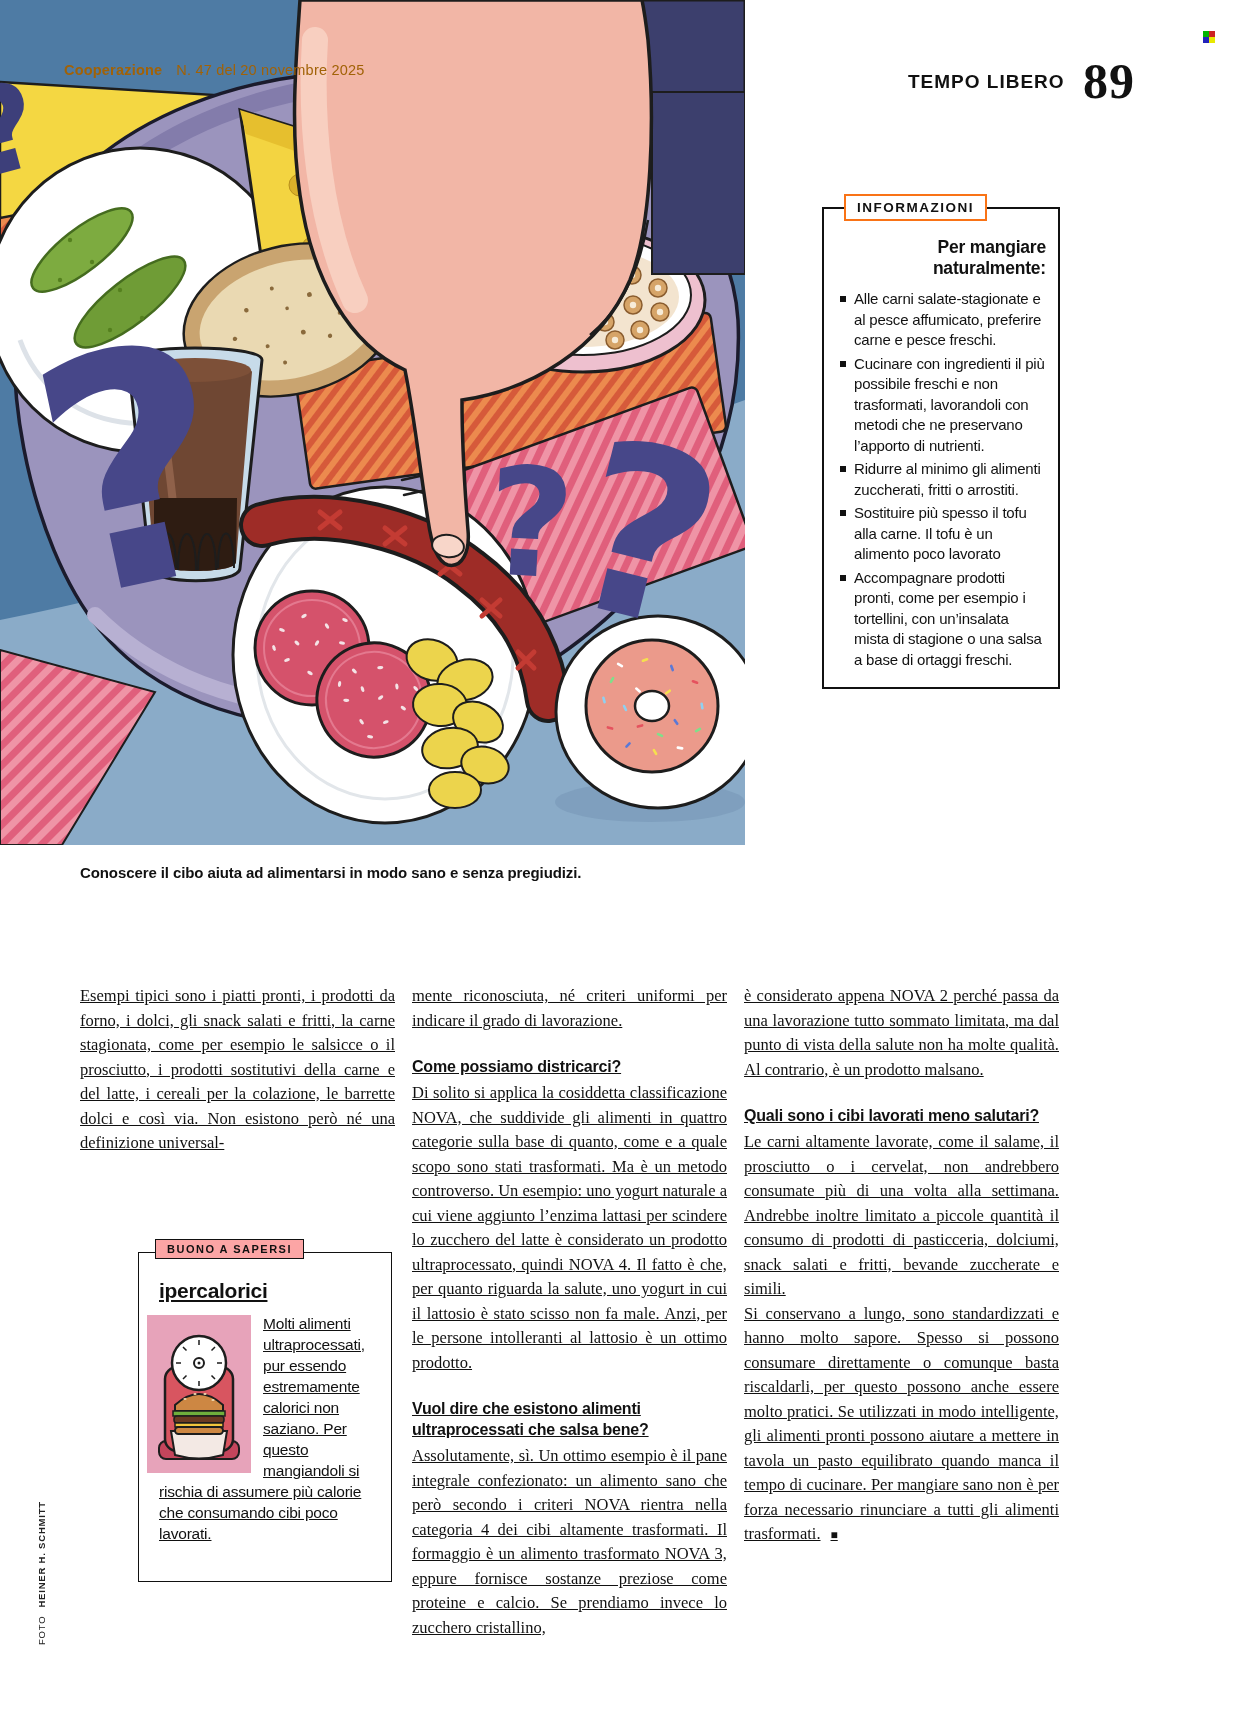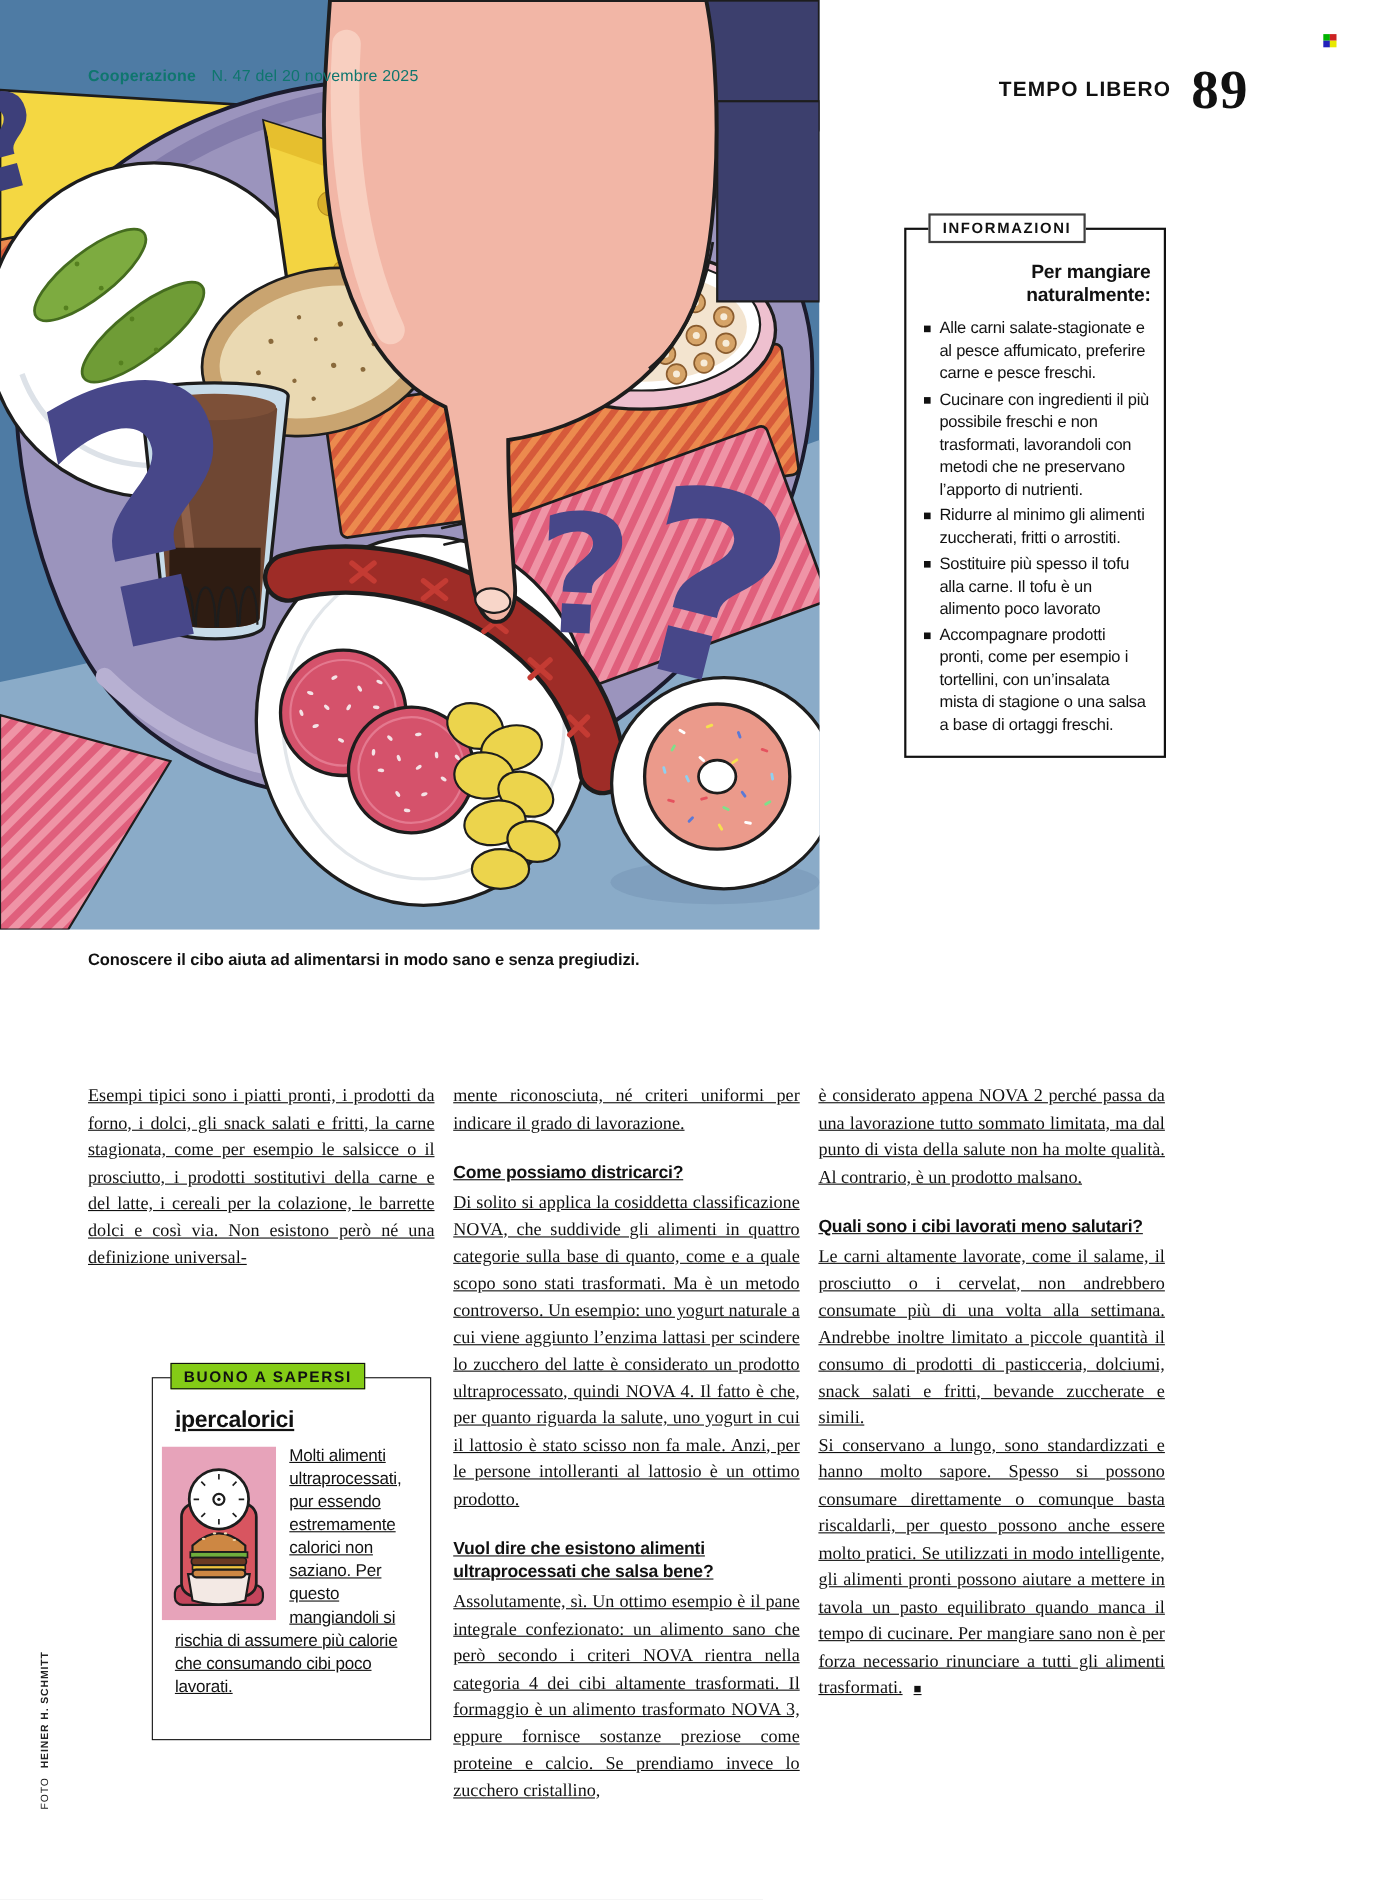--- a/index.html
+++ b/index.html
@@ -1,52 +1,52 @@
 <!DOCTYPE html>
 <html lang="it"><head>
 <meta charset="utf-8">
 <style>
   html,body{margin:0;padding:0;background:#e9e9e9;}
   .page{position:relative;width:1250px;height:1727px;background:#ffffff;margin:0 auto;
         font-family:"Liberation Sans",sans-serif;color:#111;overflow:hidden;}
   
   .illustration{position:absolute;left:0;top:0;width:745px;height:845px;overflow:hidden;}
-  .masthead{position:absolute;left:80px;top:62px;color:#0f766e;font-size:14.5px;letter-spacing:.2px;white-space:nowrap;}
+  .masthead{position:absolute;left:64px;top:62px;color:#a16207;font-size:14.5px;letter-spacing:.2px;white-space:nowrap;}
   .masthead .mag{font-weight:bold;}
   .masthead .issue{margin-left:14px;font-weight:normal;}
   
   .section-label{position:absolute;left:908px;top:71px;font-size:19px;font-weight:bold;letter-spacing:1px;white-space:nowrap;}
   .page-number{position:absolute;left:1083px;top:56px;font-family:Liberation Serif, serif;
                font-weight:bold;font-size:50px;line-height:1;letter-spacing:1px;}
   .regmark{position:absolute;left:1203px;top:31px;width:12px;height:12px;display:grid;grid-template-columns:6px 6px;}
   .regmark div{width:6px;height:6px;}
   
   .info-box{position:absolute;left:822px;top:207px;width:238px;min-height:440px;border:2px solid #111;box-sizing:border-box;
             padding:26px 12px 14px 15px;}
-  .info-label{position:absolute;top:-15px;left:20px;background:#fff;border:2px solid #404040;
+  .info-label{position:absolute;top:-15px;left:20px;background:#fff;border:2px solid #f97316;
               padding:4px 11px;font-size:13.5px;font-weight:bold;letter-spacing:1.5px;white-space:nowrap;}
   .info-title{font-size:17.5px;font-weight:bold;margin:2px 0 10px;letter-spacing:-.2px;text-align:right;}
   .info-list{list-style:none;margin:0;padding:0;font-size:15px;line-height:20.5px;letter-spacing:-.2px;}
   .info-list li{position:relative;padding-left:15px;margin-bottom:3px;}
   .info-list li::before{content:"";position:absolute;left:1px;top:7px;width:6px;height:6px;background:#111;}
   
   .caption{position:absolute;left:80px;top:849px;width:680px;font-size:15px;font-weight:bold;letter-spacing:-.1px;}
   
   .article{position:absolute;left:80px;top:984px;width:980px;display:flex;gap:17px;text-decoration:underline;}
   .col{width:315px;}
   .body{font-family:"Liberation Serif",serif;font-size:16.5px;line-height:24.5px;text-align:justify;
         margin:0;hyphens:auto;-webkit-hyphens:auto;}
   .q-heading{font-family:"Liberation Sans",sans-serif;font-size:16px;line-height:21px;font-weight:bold;
              letter-spacing:-.2px;margin:23px 0 4px;}
   .endmark{font-size:12px;margin-left:10px;letter-spacing:0;}
   
   .know-box{position:relative;margin:96px 0 0 58px;width:254px;border:1.5px solid #111;box-sizing:border-box;
             padding:26px 12px 12px 20px;min-height:330px;}
-  .know-label{position:absolute;top:-14px;left:16px;background:#84cc16;border:1.5px solid #111;
-              padding:3px 11px;font-size:14px;font-weight:bold;letter-spacing:1.5px;white-space:nowrap;}
+  .know-label{position:absolute;top:-14px;left:16px;background:#fca5a5;border:1.5px solid #111;
+              padding:3px 11px;font-size:11px;font-weight:bold;letter-spacing:1.5px;white-space:nowrap;}
   .know-title{font-size:21px;font-weight:bold;margin:0 0 10px;letter-spacing:-.3px;}
   .know-figure{float:left;width:104px;height:158px;margin:2px 12px 4px -12px;}
   .know-text{font-size:15.5px;line-height:21px;margin:0;letter-spacing:-.2px;hyphens:auto;-webkit-hyphens:auto;}
   
   .credit{position:absolute;left:36px;top:1645px;transform:rotate(-90deg);transform-origin:0 0;
           white-space:nowrap;font-size:9.5px;letter-spacing:.8px;color:#222;}
   .credit .credit-name{font-weight:bold;margin-left:8px;}
 </style>
 </head>
 <body>

